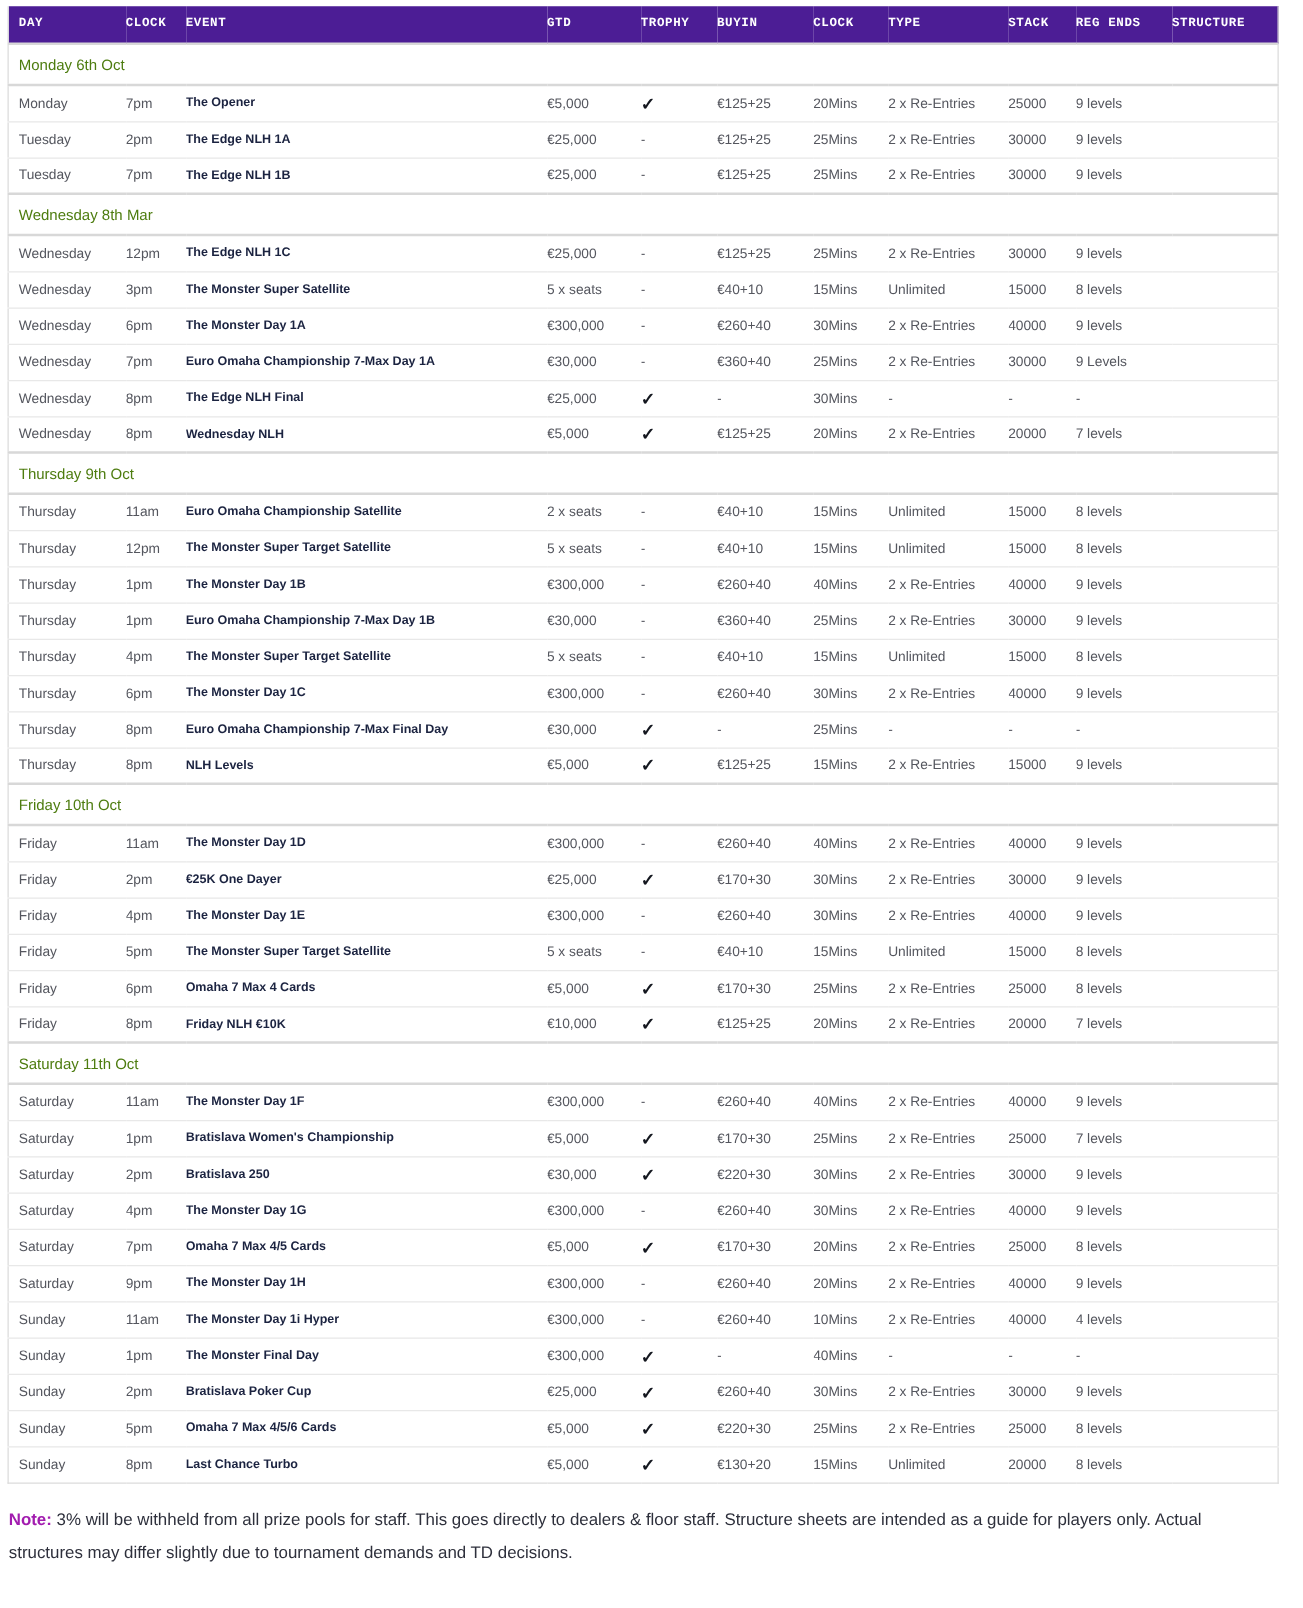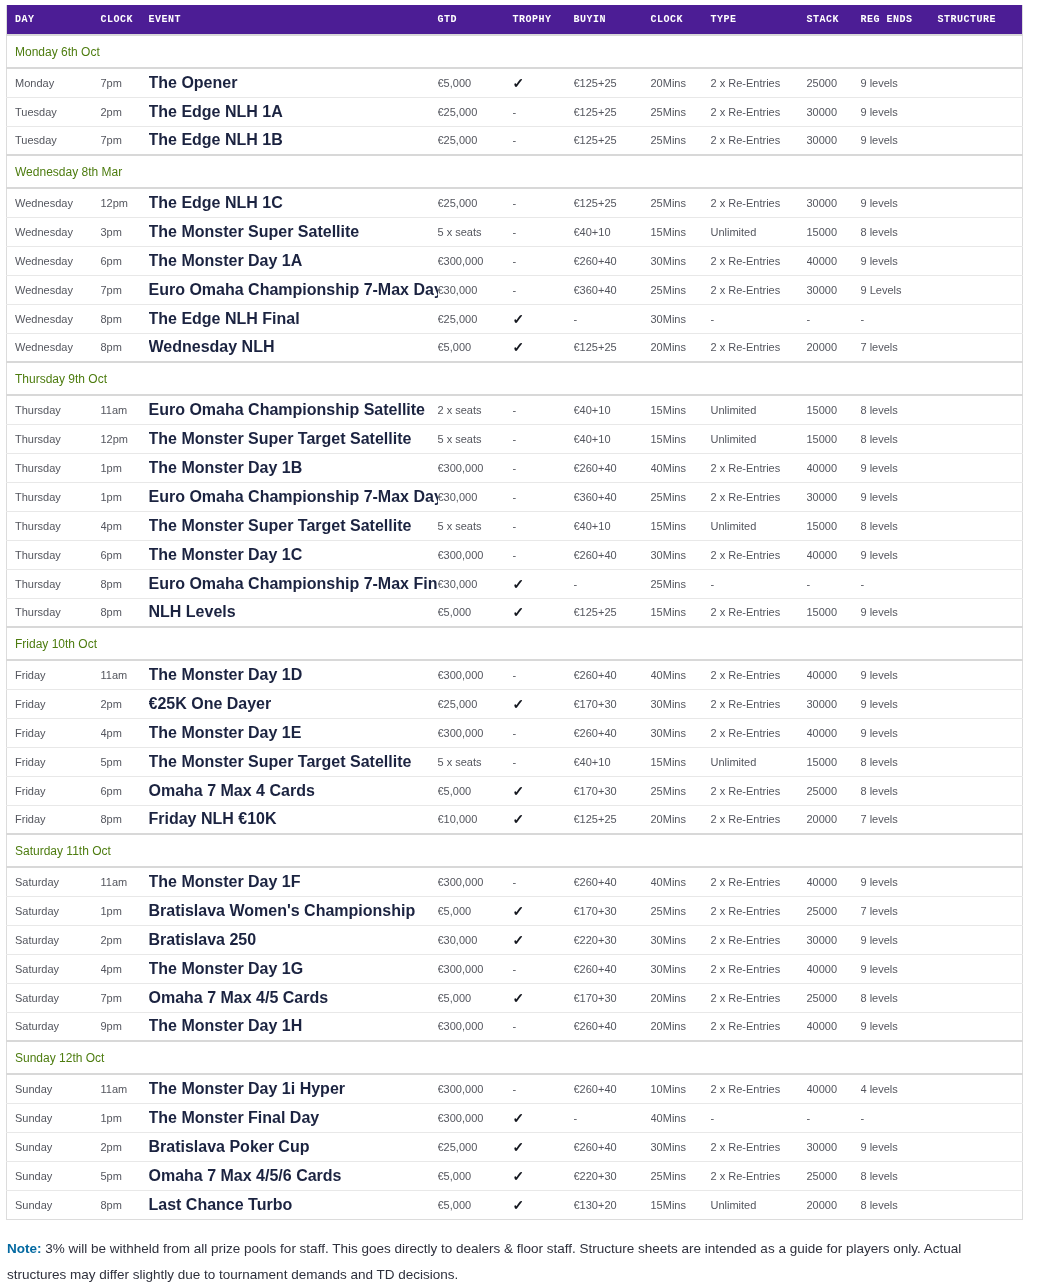--- a/index.html
+++ b/index.html
@@ -47,40 +47,40 @@
   tr.section-row td {
     font-size: 12px;
     color: #4d7c0f;
     border-top: 2px solid #d8d8d8;
     border-bottom: 2px solid #d8d8d8;
     height: 33px;
   }
   td.cell-event {
     font-weight: bold;
     color: #1b2340;
-    font-size: 16px;
+    font-size: 10px;
   }
   td.cell-trophy span.check {
     font-size: 14px;
     font-weight: bold;
     color: #13161e;
   }
   td.cell-trophy span.dash,
   span.dash {
     color: #54565e;
   }
   .note {
     width: 1016px;
     margin-top: 16px;
     margin-left: 1px;
     font-size: 13.5px;
     line-height: 1.95;
     color: #2e303c;
   }
-  .note strong { color: #0369a1; }
+  .note strong { color: #a21caf; }
 </style>
 </head>
 <body>
 
 <div class="page">
 
   <table class="schedule">
     <colgroup>
       <col style="width:94px">
         <col style="width:48px">
@@ -495,23 +495,20 @@
           <td class="c2 cell-event">The Monster Day 1H</td>
           <td class="c3 cell-gtd">€300,000</td>
           <td class="c4 cell-trophy"><span class="dash">-</span></td>
           <td class="c5 cell-buyin">€260+40</td>
           <td class="c6 cell-clock">20Mins</td>
           <td class="c7 cell-type">2 x Re-Entries</td>
           <td class="c8 cell-stack">40000</td>
           <td class="c9 cell-reg_ends">9 levels</td>
           <td class="c10 cell-structure"></td>
         </tr>
-        <tr class="section-row">
-          <td colspan="11" class="c0">Sunday 12th Oct</td>
-        </tr>
         <tr>
           <td class="c0 cell-day">Sunday</td>
           <td class="c1 cell-time">11am</td>
           <td class="c2 cell-event">The Monster Day 1i Hyper</td>
           <td class="c3 cell-gtd">€300,000</td>
           <td class="c4 cell-trophy"><span class="dash">-</span></td>
           <td class="c5 cell-buyin">€260+40</td>
           <td class="c6 cell-clock">10Mins</td>
           <td class="c7 cell-type">2 x Re-Entries</td>
           <td class="c8 cell-stack">40000</td>

